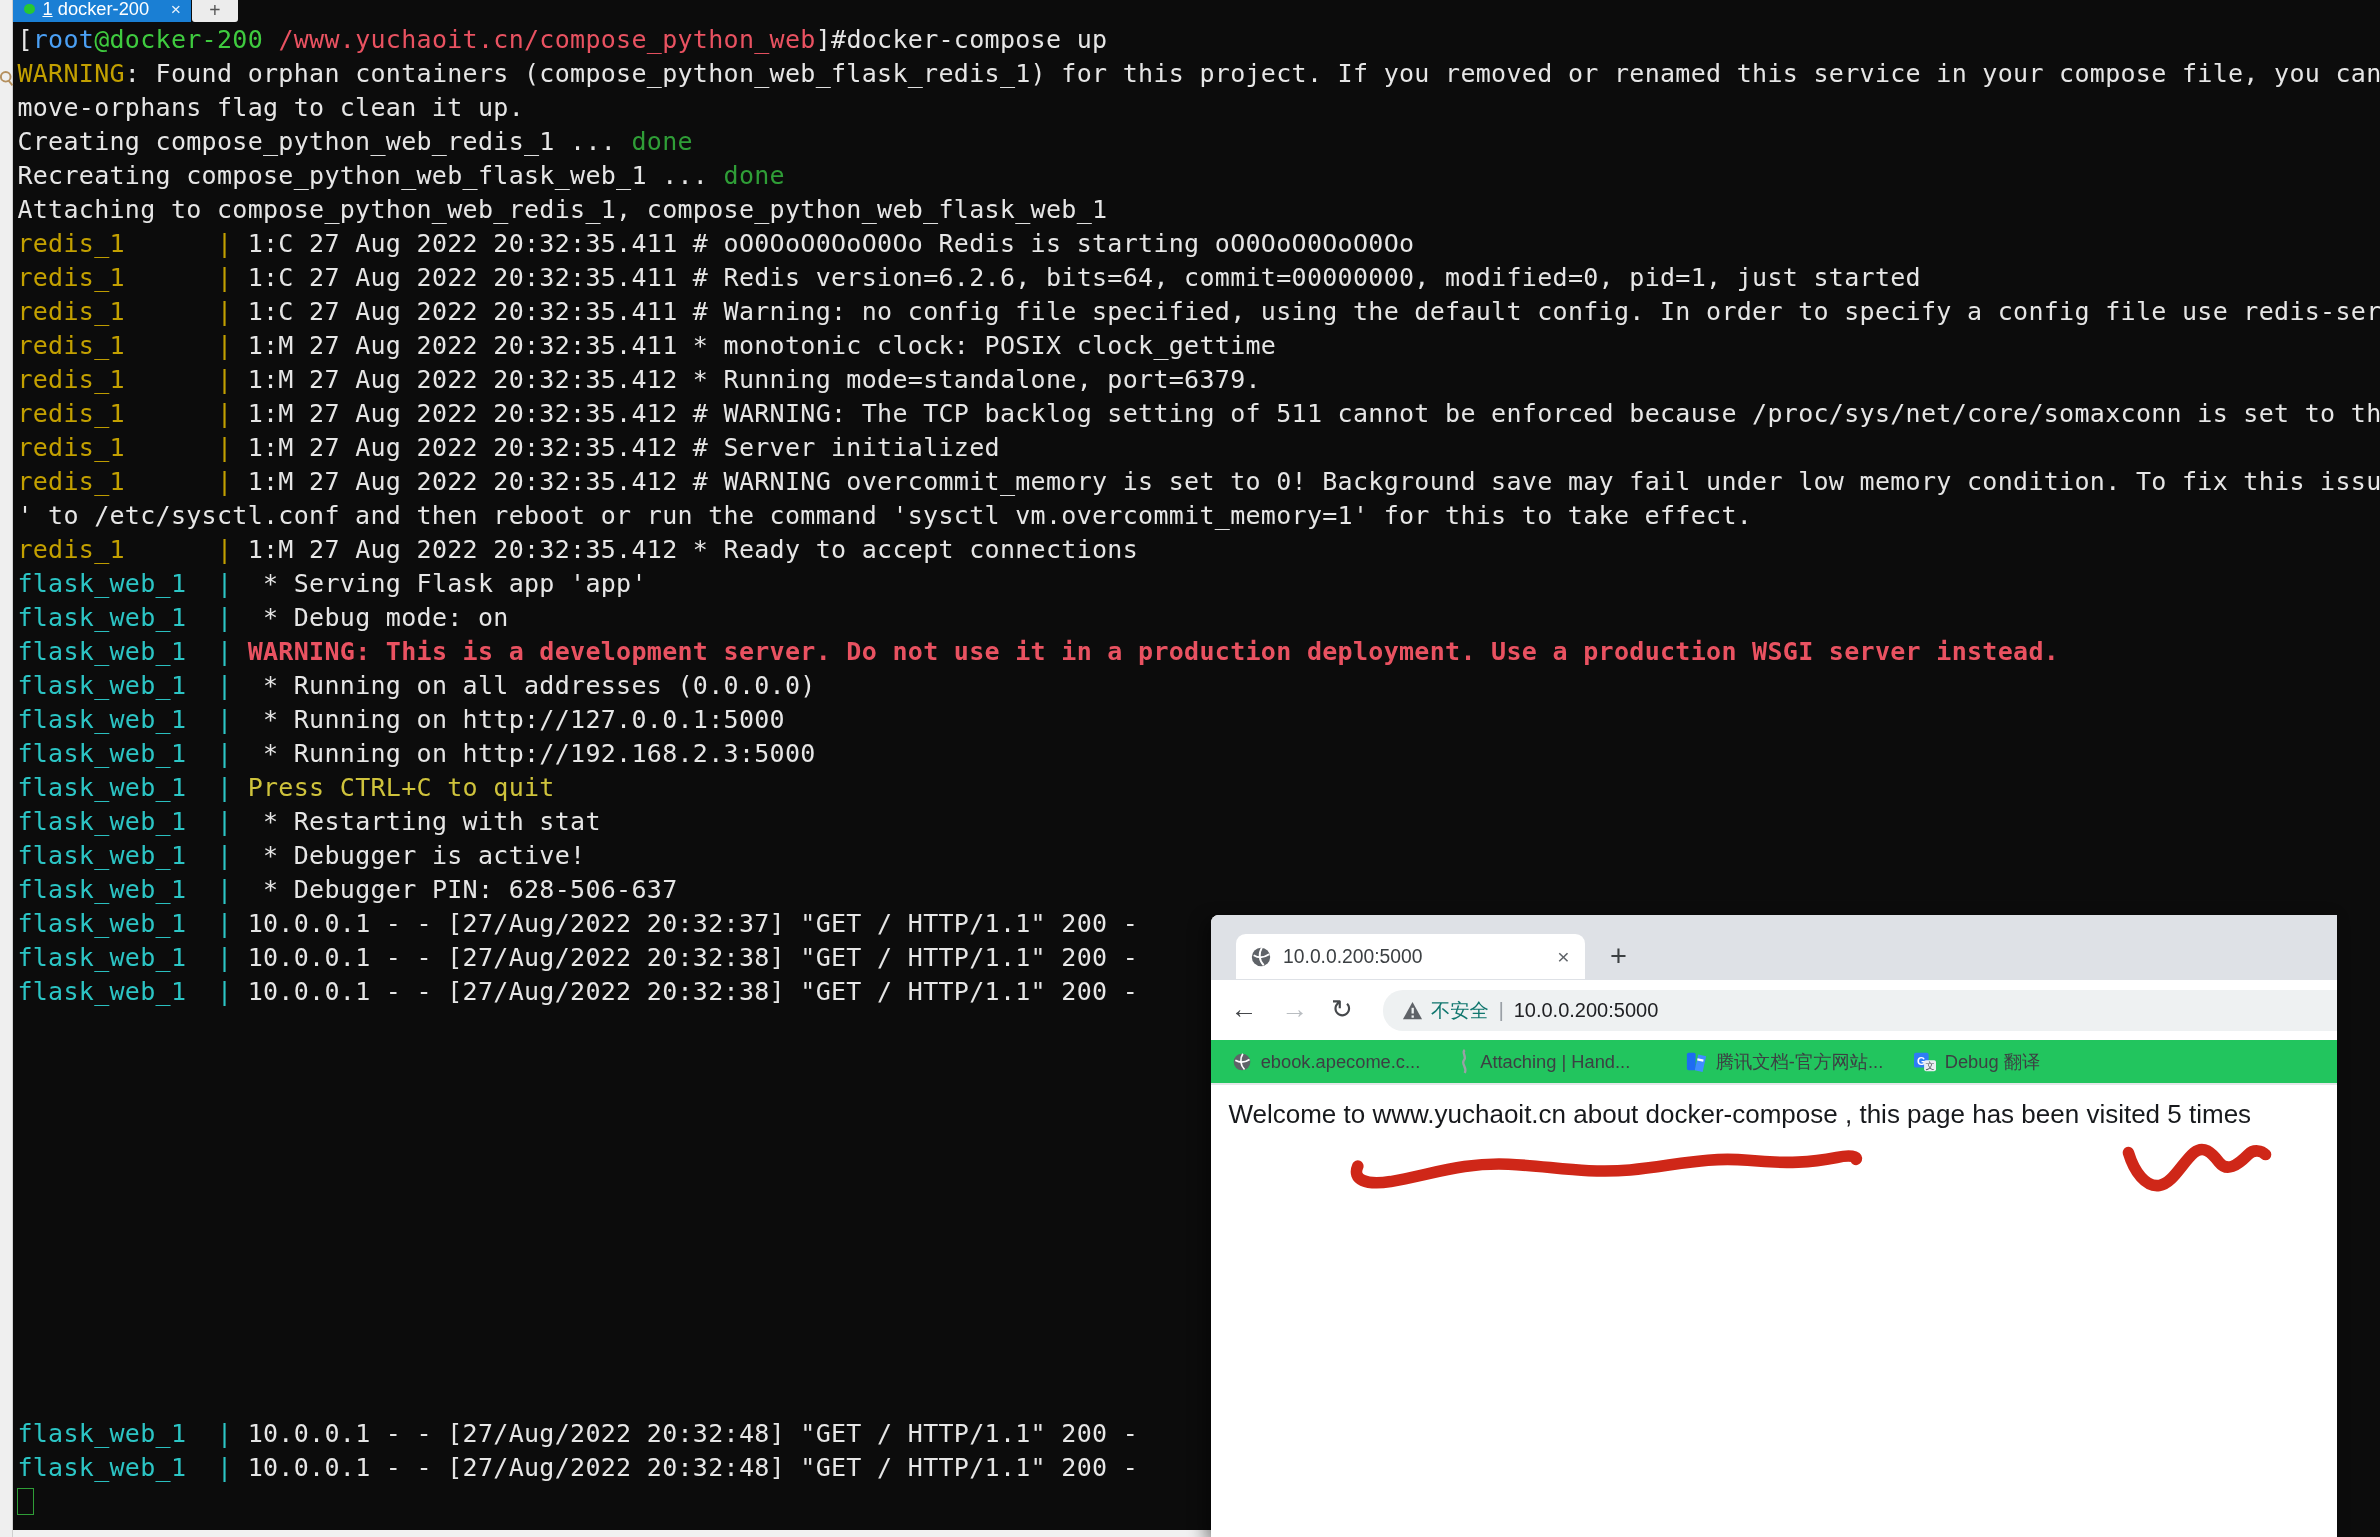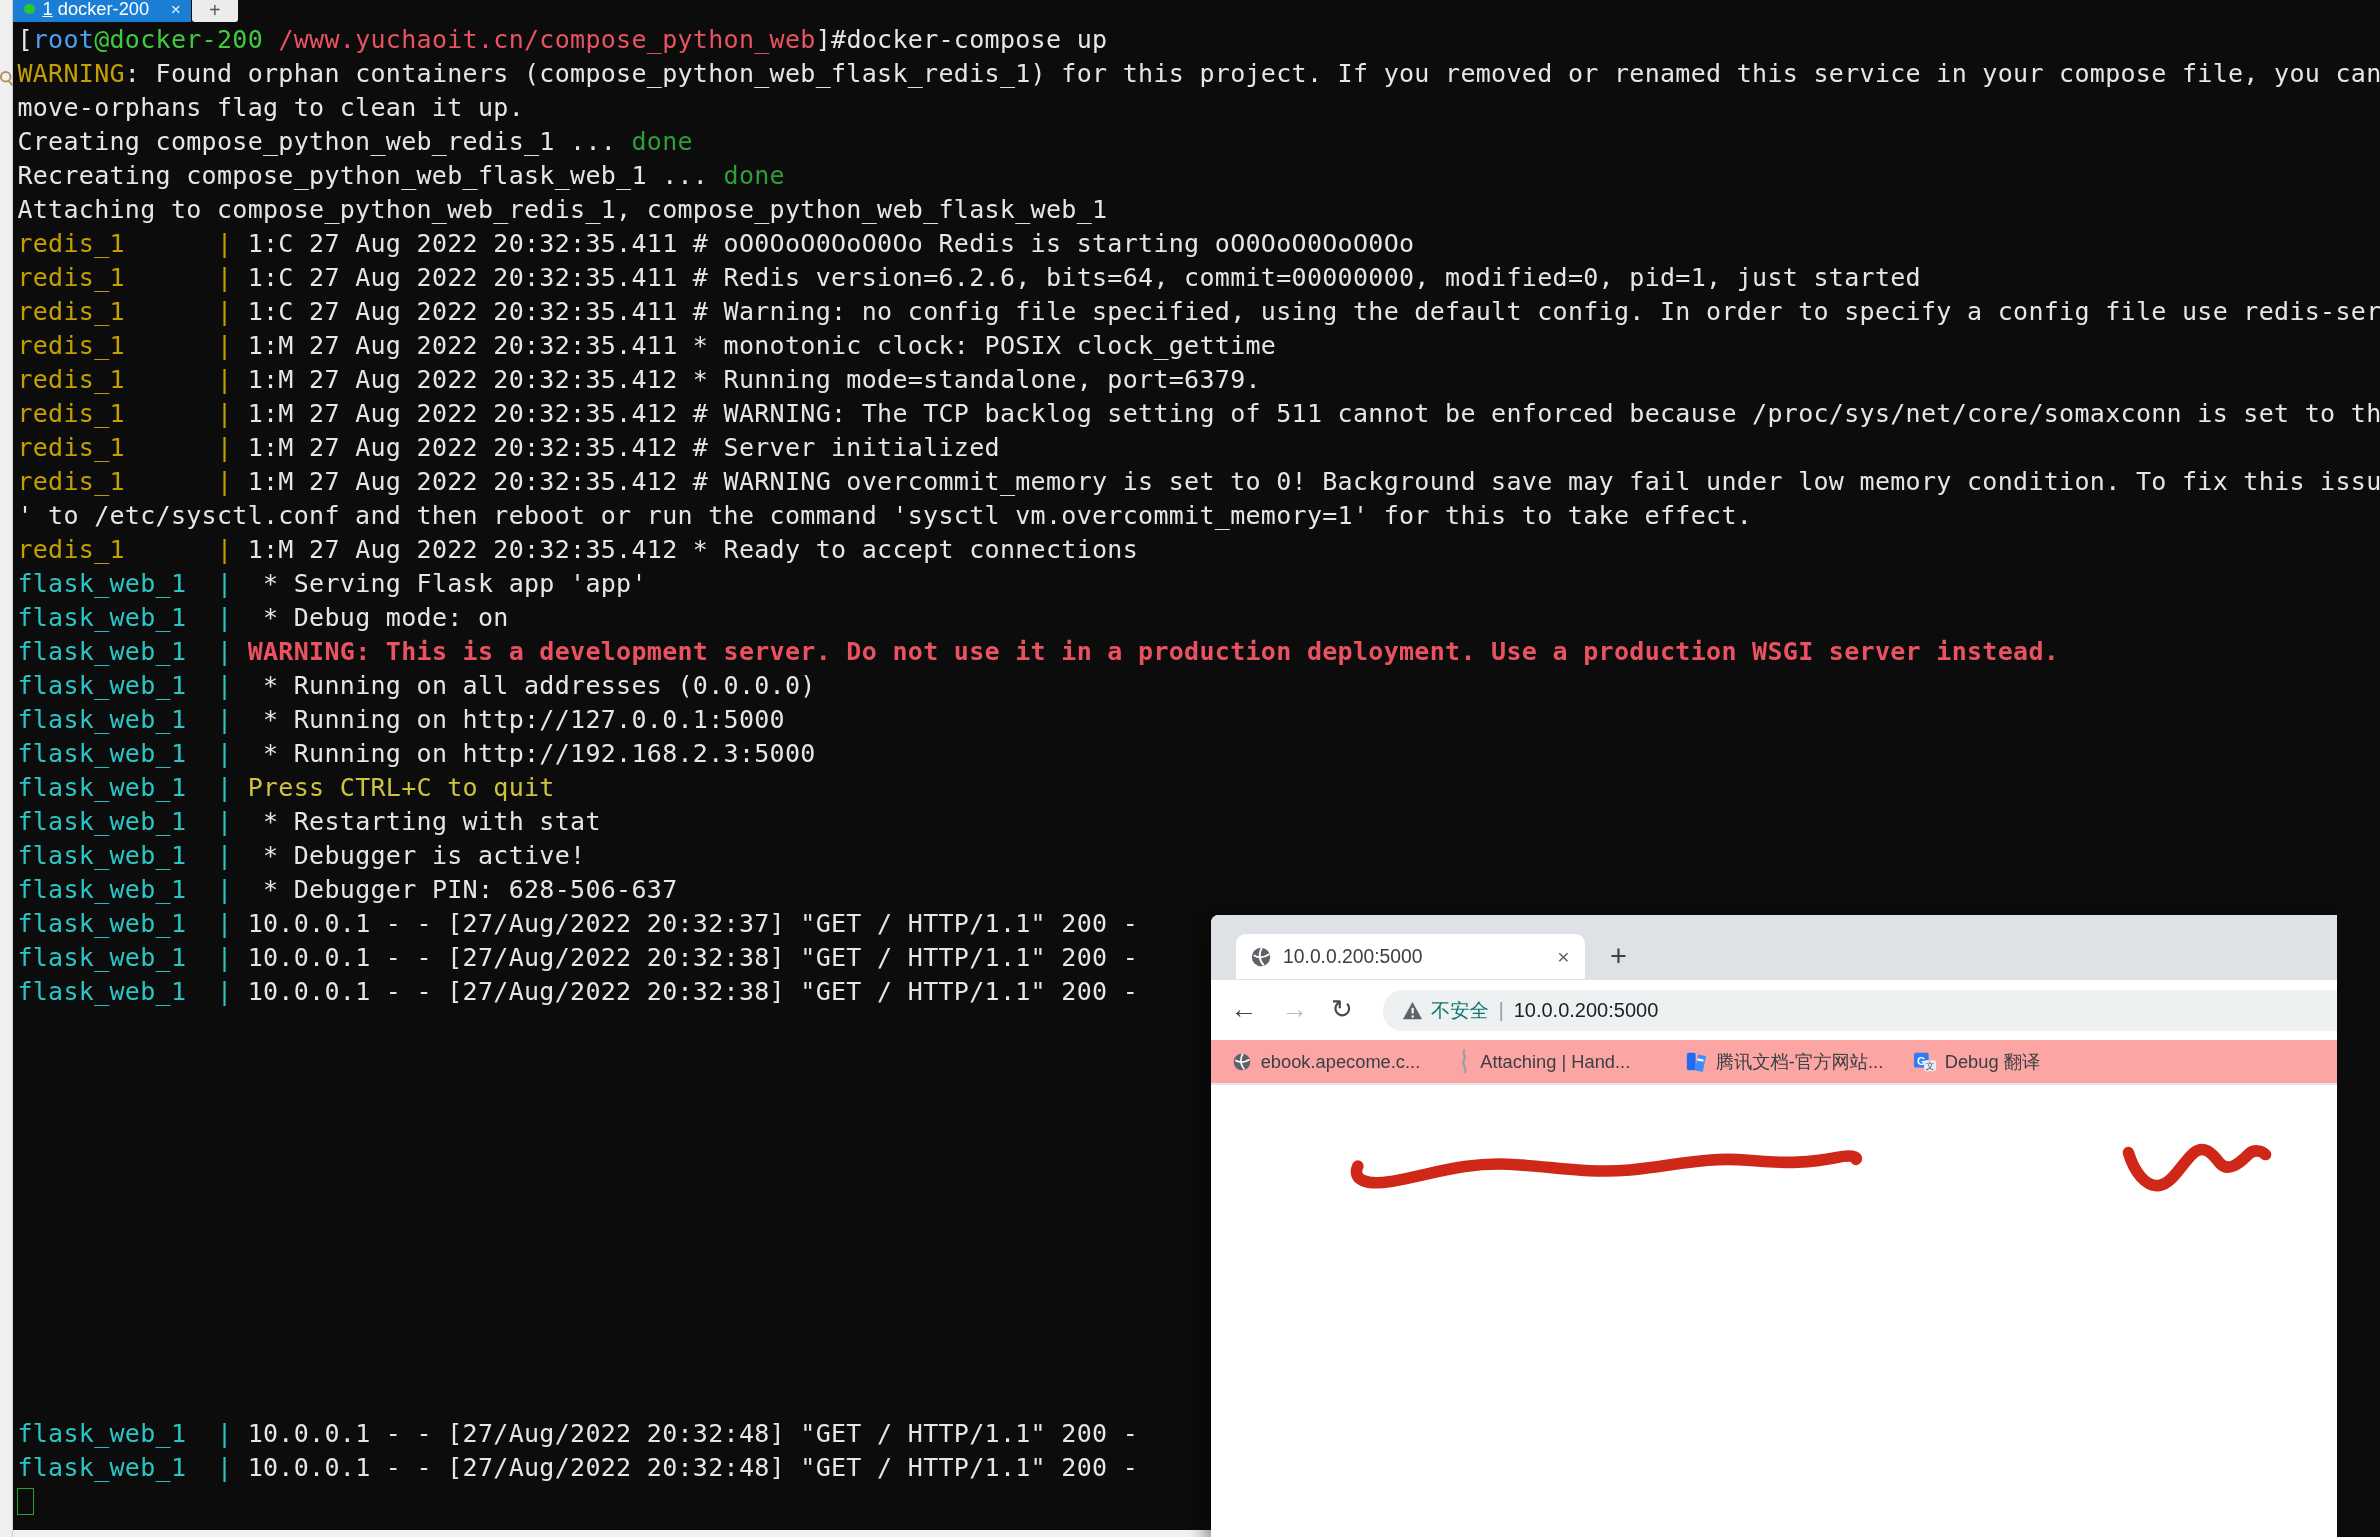--- a/index.html
+++ b/index.html
@@ -75,21 +75,21 @@
   .reload-btn { left:120px; font-size:26px; }
   .omnibox {
     position:absolute; left:172px; top:9.7px; width:954px; height:41px;
     background:#eef1f2; border-radius:20px 0 0 20px; display:flex; align-items:center;
   }
   .omnibox .warn-icon { margin-left:19.3px; }
   .omnibox .warn-text { margin-left:7.7px; font-size:19.3px; color:#0f766e; white-space:nowrap; }
   .omnibox .om-sep { margin:0 9.7px; color:#9aa0a6; font-size:21px; }
   .omnibox .url-text { font-size:20px; color:#202124; white-space:nowrap; }
 
-  .bookmarks { position:absolute; left:0; top:125px; width:1126px; height:43px; background:#fca5a5; }
+  .bookmarks { position:absolute; left:0; top:125px; width:1126px; height:43px; background:#22c55e; }
   .bm-item { position:absolute; top:0; height:43px; display:flex; align-items:center; gap:8.7px; }
   .bm-item .bm-label { font-size:18.3px; color:#3c4043; white-space:nowrap; }
   .bm-1 { left:21px; } .bm-2 { left:247px; } .bm-3 { left:475px; } .bm-4 { left:703px; }
 
   .chrome-divider { position:absolute; left:0; top:168px; width:1126px; height:1.9px; background:#e4e7e9; }
   .page { position:absolute; left:0; top:170px; width:1126px; height:452px; background:#fff; }
   .page-text { position:absolute; left:17.4px; top:13.5px; font-size:26px; color:#17191c; white-space:nowrap; }
   .annot-svg { position:absolute; left:0; top:0; width:1126px; height:452px; pointer-events:none; }
 </style>
 </head>
@@ -179,20 +179,21 @@
           <rect x="11" y="10" width="13" height="12" rx="2" fill="#e9edf2"></rect>
           <text x="17.5" y="20" text-anchor="middle" font-size="10" fill="#4c5258" font-family="Liberation Sans, sans-serif">文</text>
         </svg>
         <span class="bm-label">Debug 翻译</span>
       </div>
     </div>
 
     <div class="chrome-divider"></div>
 
     <div class="page">
+      <div class="page-text">Welcome to www.yuchaoit.cn about docker-compose , this page has been visited 5 times</div>
       <svg class="annot-svg" viewBox="0 0 1166 468">
         <path class="annot" fill="none" stroke-width="12" stroke-linecap="round" d="M152,84 C146,98 160,104 186,100 C230,92 262,80 308,82 C352,84 388,92 434,88 C482,83 514,74 556,78 C598,82 622,80 648,75 C662,72 670,74 668,77" stroke="#cf2718"></path>
         <path class="annot" fill="none" stroke-width="12" stroke-linecap="round" d="M950,70 C956,90 968,106 982,104 C996,102 1006,80 1018,70 C1028,62 1036,70 1044,80 C1052,90 1062,84 1074,72 C1080,66 1088,68 1092,72" stroke="#cf2718"></path>
       </svg>
     </div>
 
   </div>
 </div>
 
 

